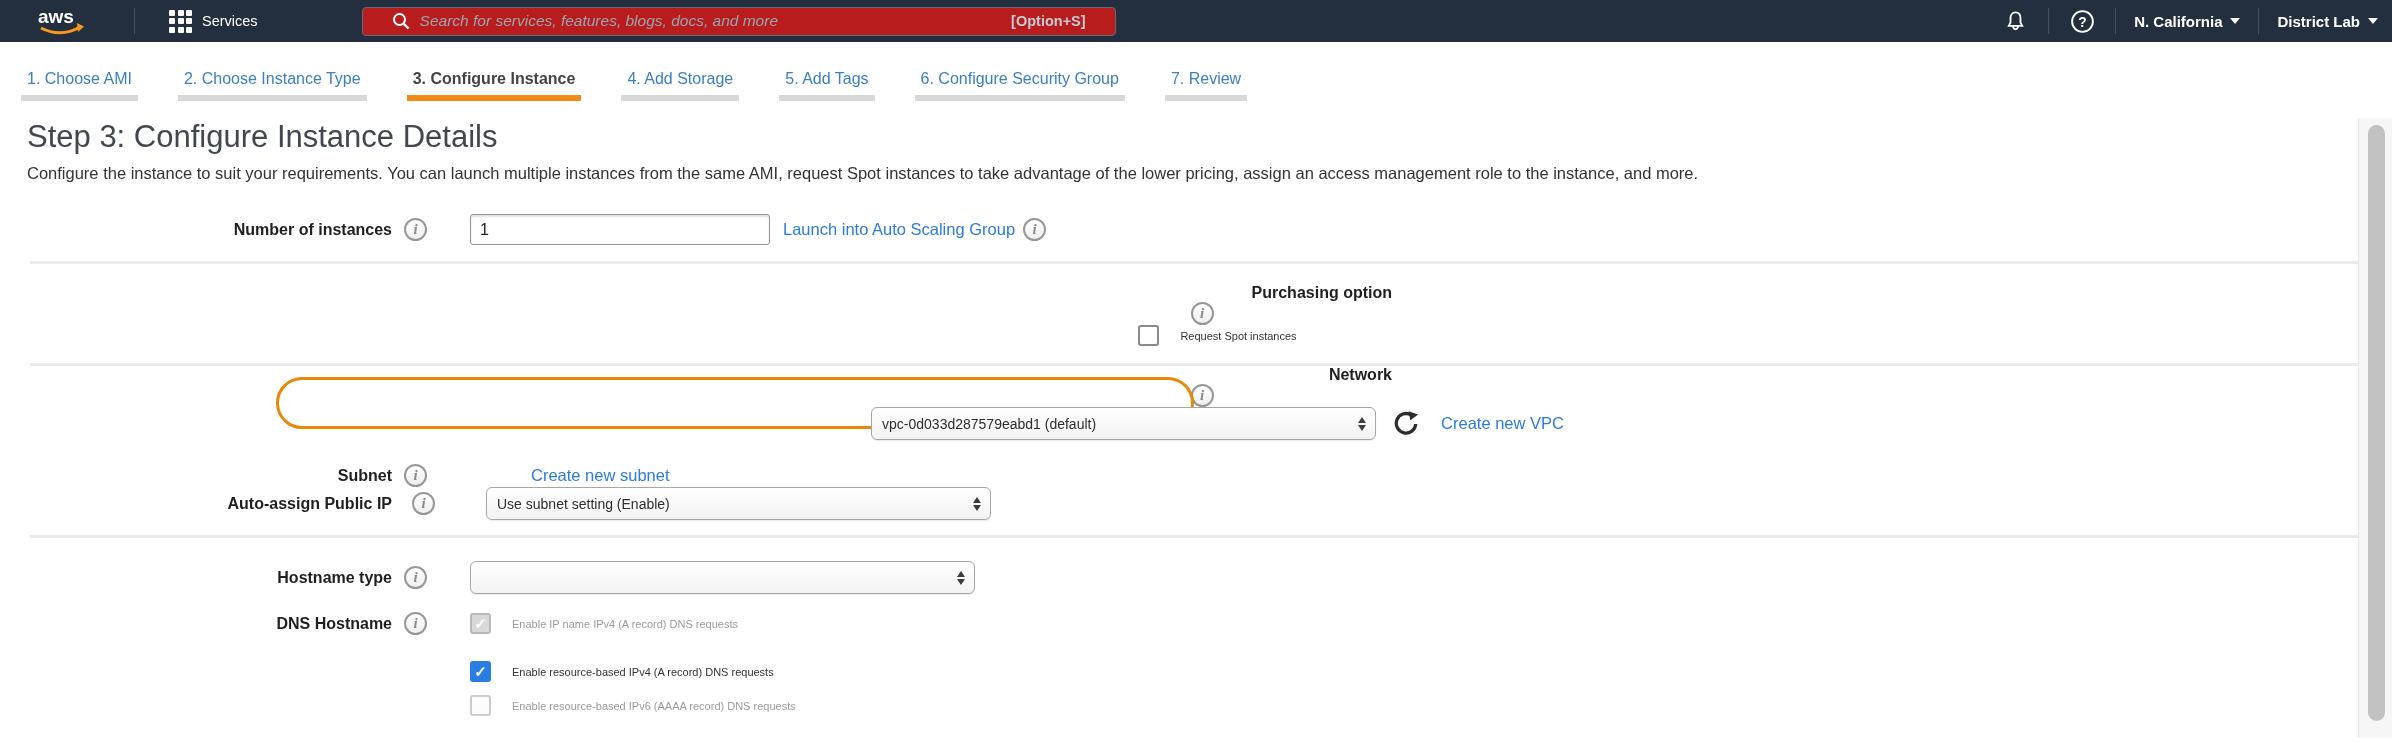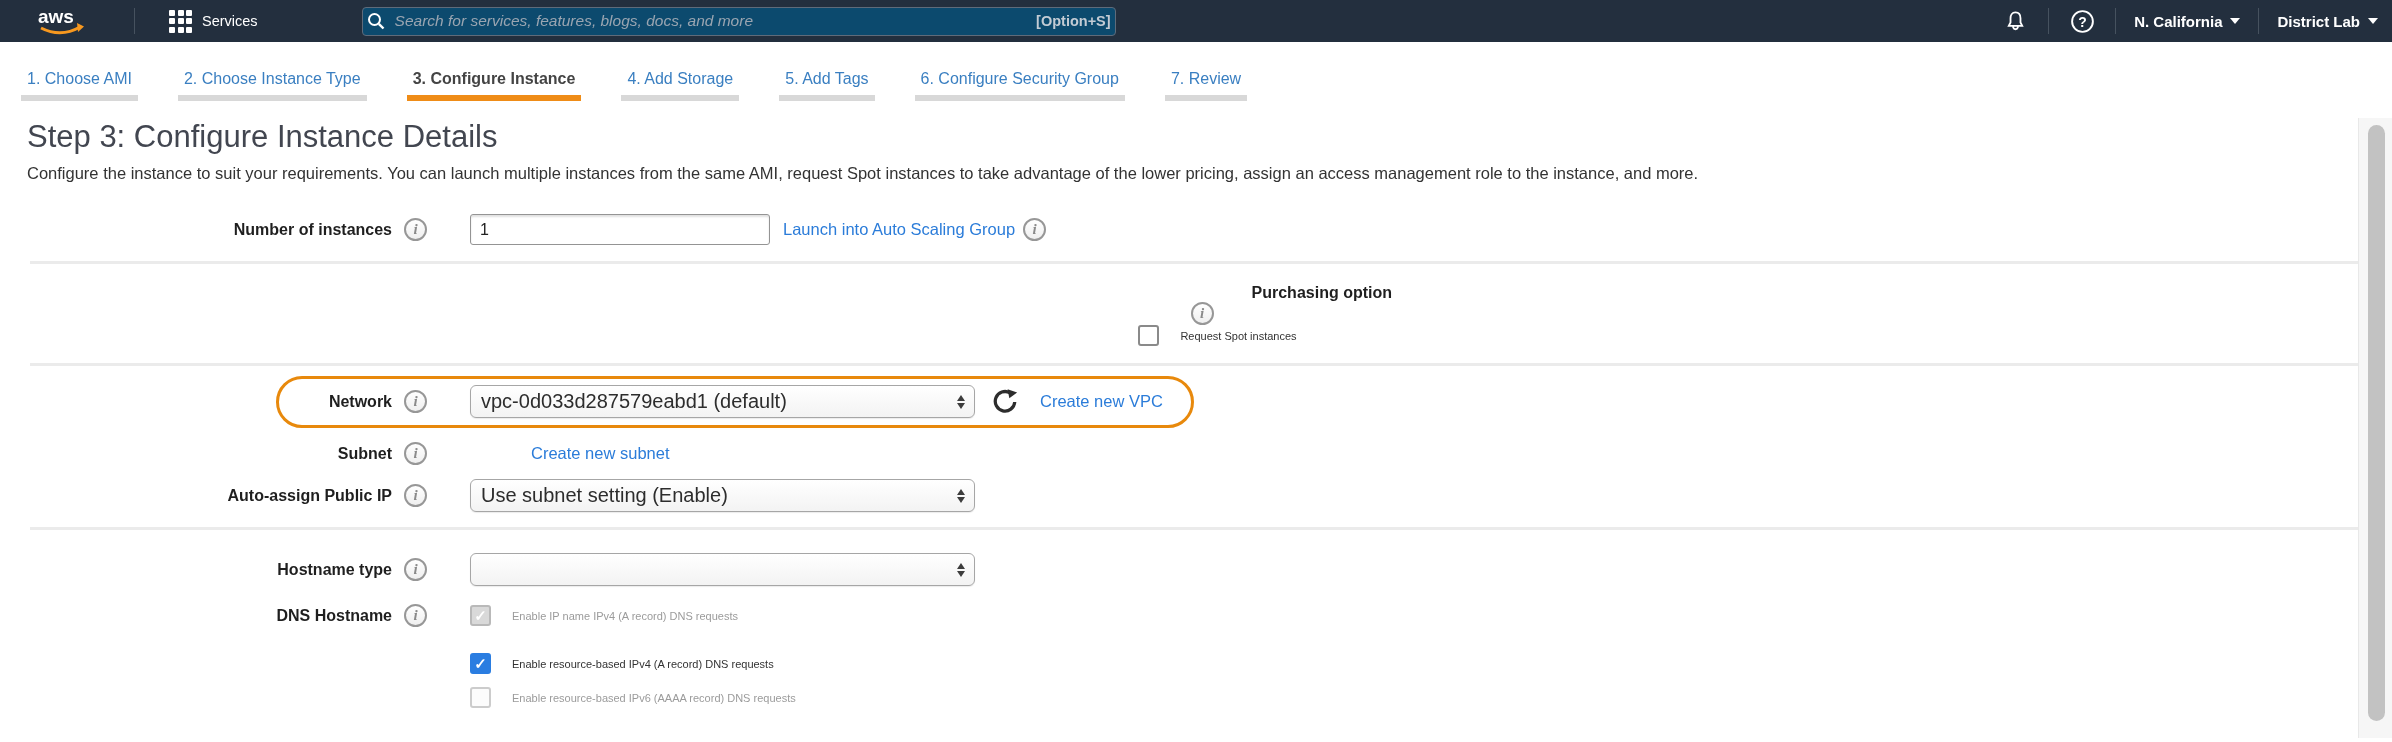--- a/index.html
+++ b/index.html
@@ -16,23 +16,23 @@
   }
   .aws-logo { margin-left:34px; width:56px; height:34px; display:block; cursor:pointer; }
   .tb-divider { width:1px; height:26px; background:#46525f; }
   .tb-divider.d1 { margin-left:44px; }
   .services { display:flex; align-items:center; margin-left:34px; cursor:pointer; }
   .grid-icon { display:grid; grid-template-columns:repeat(3,6px); grid-template-rows:repeat(3,6px); gap:2.5px; }
   .grid-icon i { background:#fff; border-radius:1px; }
   .services-label { color:#fff; font-size:14.5px; font-weight:normal; margin-left:10px; }
 
   .searchbox {
-    margin-left:104px; width:754px; height:29px; background:#0c4a6e;
+    margin-left:104px; width:754px; height:29px; background:#b91c1c;
     border:1px solid #5f6b7a; border-radius:4px; display:flex; align-items:center;
-    padding:0 4px;
+    padding:0 29px;
   }
   .searchbox svg { flex:0 0 auto; }
   .search-input {
     flex:1; background:transparent; border:none; outline:none;
     font-family:"Liberation Sans", sans-serif;
     font-size:15.5px; font-style:italic; color:#dbe1e8; margin-left:10px;
   }
   .search-input::placeholder { color:#9aa5b1; opacity:1; }
   .search-shortcut { color:#c3cbd4; font-size:14.5px; font-weight:bold; }
 
@@ -71,40 +71,40 @@
     font-family:"Liberation Sans", sans-serif; font-size:16px; color:#222;
     box-shadow:inset 0 2px 2px rgba(0,0,0,0.12); outline:none;
   }
 
   .sel {
     width:505px; height:33px; border:1px solid #a6a6a6; border-radius:6px;
     background:linear-gradient(#ffffff,#f3f3f3); display:flex; align-items:center;
     padding:0 26px 0 10px; position:relative; cursor:pointer;
     box-shadow:0 1px 1px rgba(0,0,0,0.08);
   }
-  .sel-text { font-size:20px; color:#2d2d2d; white-space:nowrap; overflow:hidden; flex:1; }
+  .sel-text { font-size:14px; color:#2d2d2d; white-space:nowrap; overflow:hidden; flex:1; }
   .sel-arrows { position:absolute; right:9px; top:50%; transform:translateY(-50%);
     display:flex; flex-direction:column; align-items:center; gap:2px; }
   .sel-arrows .up { width:0; height:0; border-left:4.5px solid transparent; border-right:4.5px solid transparent;
     border-bottom:6px solid #3d3d3d; }
   .sel-arrows .dn { width:0; height:0; border-left:4.5px solid transparent; border-right:4.5px solid transparent;
     border-top:6px solid #3d3d3d; }
 
   .link { color:#2b7cd9; font-size:16.5px; text-decoration:none; cursor:pointer; white-space:nowrap; }
 
   .divider { height:3px; background:#ebebeb; margin:0 34px 0 30px; }
   .div1 { margin-top:16px; }
   .div2 { margin-top:17px; }
   .div3 { margin-top:15px; }
 
   #row-instances { margin-top:31px; }
   #row-purchasing { margin-top:20px;flex-direction:column; }
-  #row-network { margin-top:19px; position:relative; }
+  #row-network { position:relative;flex-direction:column; }
   #row-subnet { margin-top:24px; }
-  #row-autoip { margin-top:14px; }
+  #row-autoip { margin-top:0;gap:8px; }
   #row-hostname { margin-top:23px; }
   #row-dns { margin-top:18px; }
   .dns-extra { margin-top:26px; margin-left:470px; }
   .dns-extra2 { margin-top:13px; margin-left:470px; }
 
   .annotation-oval {
     position:absolute; left:276px; top:50%; transform:translateY(-50%);
     width:918px; height:52px; border:3px solid #e8890c; border-radius:27px;
     pointer-events:none;
   }

